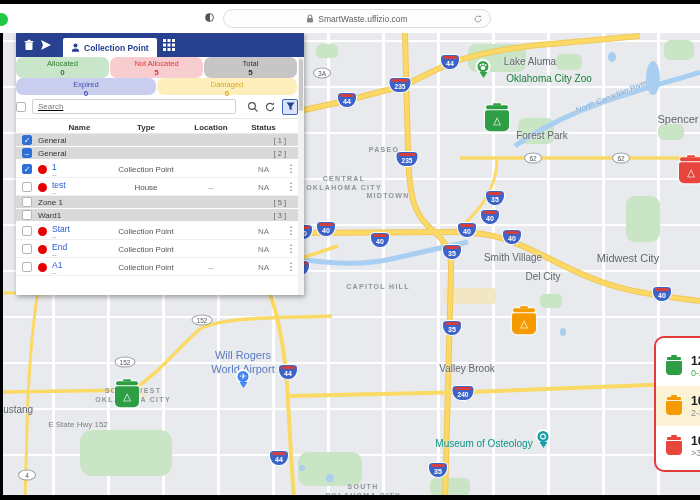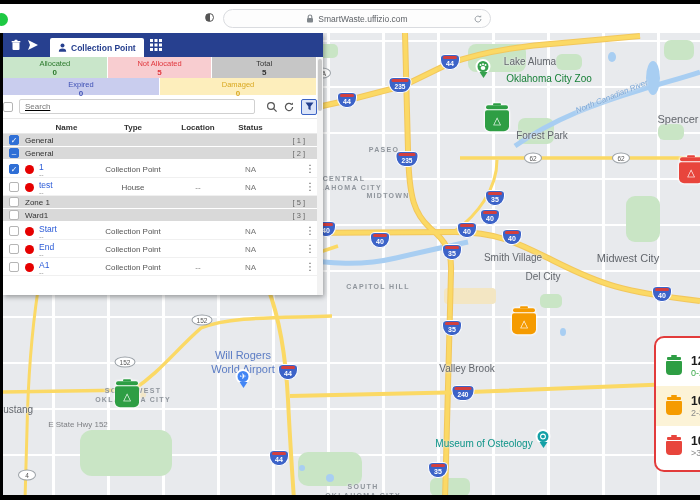--- a/index.html
+++ b/index.html
@@ -79,34 +79,34 @@
   .lbin .lid::before { content:""; position:absolute; left:4px; top:-2px; width:6px; height:2px; background:inherit; border-radius:1px;}
   .lbin .bbody { height:14px; border-radius:1px 1px 4px 4px; }
   .lbin.green .lid,.lbin.green .bbody{background:#2e9e44;}
   .lbin.orange .lid,.lbin.orange .bbody{background:#f59b00;}
   .lbin.red .lid,.lbin.red .bbody{background:#e8453c;}
   .legend-count { font-size:12px; font-weight:bold; color:#1c1c1c; }
   .legend-range { font-size:9px; color:#8a8a8a; }
   .legend-row:first-child .legend-range { color:#3aa94a; }
 
   
-  .panel { position:absolute; left:3px; top:33px; width:320px; height:262px; background:#fff; z-index:20;
+  .panel { position:absolute; left:16px; top:33px; width:288px; height:262px; background:#fff; z-index:20;
            box-shadow:1px 2px 5px rgba(0,0,0,.35); font-size:8.5px; }
   .panel-scroll { position:absolute; right:0; top:24px; bottom:0; width:6px; background:#f2f2f2; }
   .panel-scroll .thumb { position:absolute; top:2px; left:1px; width:4px; height:52px; background:#c9c9c9; border-radius:2px; }
   .p-header { position:absolute; left:0; right:0; top:0; height:24px; background:#27408f;
               display:flex; align-items:flex-end; padding-left:7px; }
   .hdr-ico { width:12px; height:12px; margin:0 5px 6px 0; flex:none; }
   .p-tab { background:#fff; height:19px; border-radius:2px 2px 0 0; display:flex; align-items:center;
            padding:0 8px; margin:0 6px 0 6px; cursor:pointer; }
   .p-tab .tab-label { color:#27408f; font-weight:bold; font-size:8.5px; margin-left:4px; }
 
   .stats1 { position:absolute; top:24px; left:0; right:6px; height:21px; display:flex; }
   .stats2 { position:absolute; top:45px; left:0; right:6px; height:17px; display:flex; }
-  .stat { flex:1; text-align:center; padding-top:2px; margin-right:1px; }
+  .stat { flex:1; text-align:center; padding-top:2px; margin-right:1px;border-radius:7px; }
   .stat .s-label { font-size:7.5px; display:block; }
   .stat .s-value { font-size:8px; font-weight:bold; display:block; }
   .stat.allocated { background:#c9e6ca; color:#2c7a2c; }
   .stat.notallocated { background:#f8cdd0; color:#e0373d; }
   .stat.total { background:#c6c6c6; color:#333; }
   .stat.expired { background:#c9cdee; color:#3f51b5; }
   .stat.damaged { background:#fdeebc; color:#d9a821; }
 
   .search-row { position:absolute; top:62px; left:0; right:6px; height:23px; display:flex; align-items:center; padding:0 0;text-decoration:underline; }
   .cb { width:10px; height:10px; border:1px solid #b5b5b5; border-radius:2px; background:#fff; flex:none;

